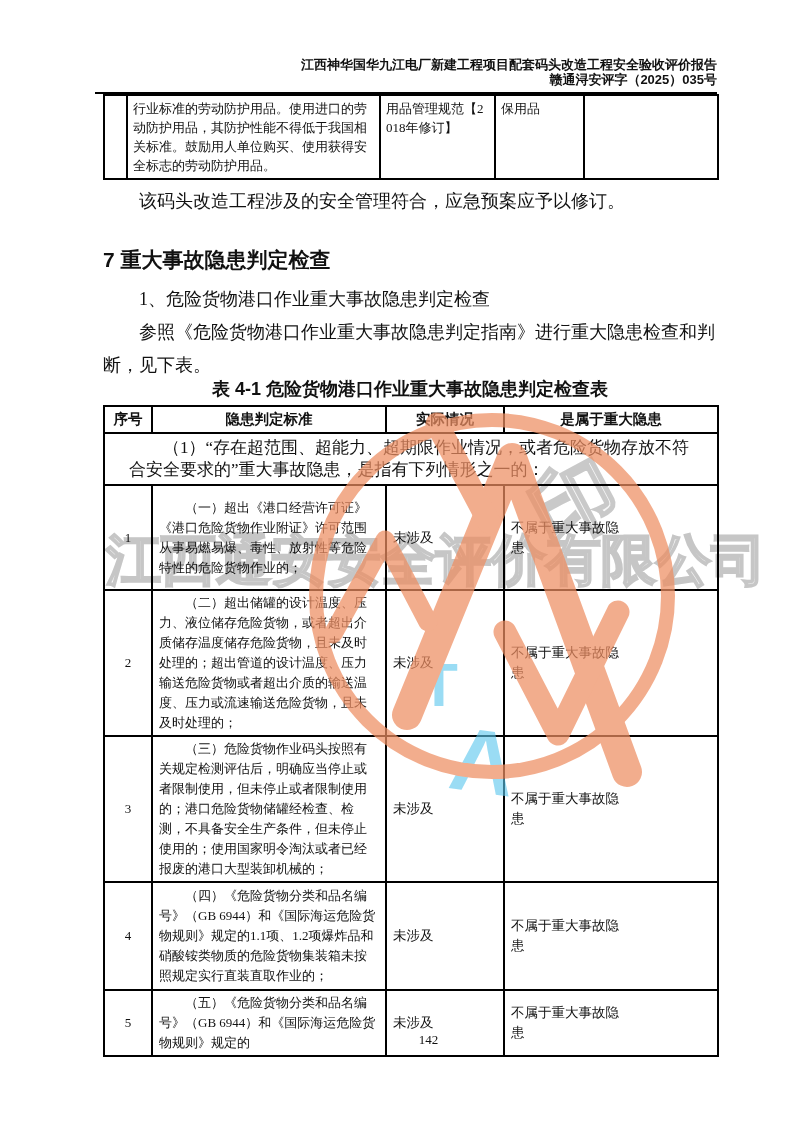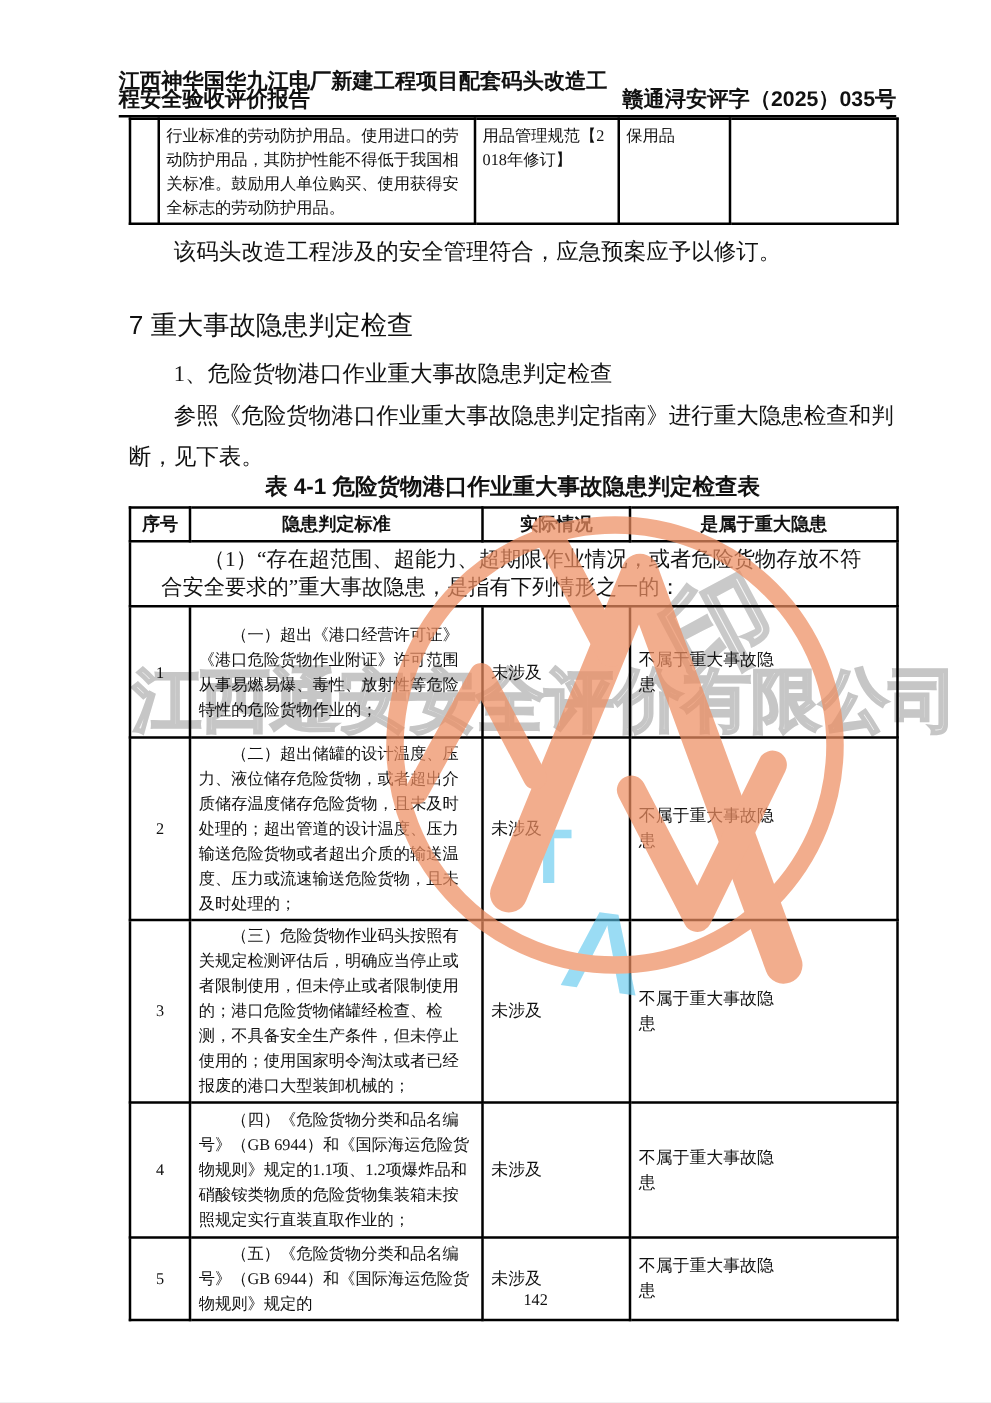--- a/index.html
+++ b/index.html
@@ -7,21 +7,21 @@
     position:relative;width:793px;height:1122px;background:#ffffff;
     margin:0 auto;overflow:hidden;
     font-family:"Liberation Serif","DejaVu Serif",serif;color:#111;
   }
   
   .hdr{
     position:absolute;left:95px;top:57px;width:622px;
     display:flex;justify-content:space-between;align-items:flex-end;
     border-bottom:2px solid #000;padding-bottom:5px;
     font-family:"Liberation Sans","DejaVu Sans",sans-serif;
-    font-weight:bold;font-size:17px;line-height:15px;
+    font-weight:bold;font-size:13px;line-height:15px;flex-direction:column;
   }
   .hdr .doc-no{white-space:nowrap;margin-left:8px;}
   
   table{border-collapse:collapse;table-layout:fixed;}
   td,th{border:2px solid #000;overflow:hidden;word-break:break-all;}
   .top-table{position:absolute;left:103px;top:94px;width:614px;font-size:13px;line-height:19px;}
   .top-table td{vertical-align:top;padding:3px 5px;}
   .main-table{position:absolute;left:103px;top:405px;width:614px;}
   .main-table th{
     font-family:"Liberation Sans","DejaVu Sans",sans-serif;
@@ -31,21 +31,21 @@
   .no-cell{text-align:center;font-size:13px;vertical-align:middle;}
   .crit-cell{font-size:13px;line-height:20px;padding:2px 6px;text-indent:2em;vertical-align:middle;}
   .act-cell{font-size:13.5px;padding:0 4px 0 6px;vertical-align:middle;}
   .verd-cell{font-size:13.5px;line-height:20px;padding:0 88px 0 6px;vertical-align:middle;}
   
   .p{position:absolute;left:103px;width:612px;font-size:18px;line-height:33px;}
   .indent{text-indent:2em;}
   .h7{
     position:absolute;left:103px;top:246px;
     font-family:"Liberation Sans","DejaVu Sans",sans-serif;
-    font-weight:normal;font-size:21px;
+    font-weight:bold;font-size:21px;
   }
   .tbl-title{
     position:absolute;left:103px;top:377px;width:614px;text-align:center;
     font-family:"Liberation Sans","DejaVu Sans",sans-serif;
     font-weight:bold;font-size:18px;
   }
   .footer{position:absolute;left:0;top:1032px;width:793px;text-align:center;font-size:13px;margin-left:32px;}
   
   .wm-company{
     position:absolute;left:106px;top:524px;white-space:nowrap;z-index:1;

